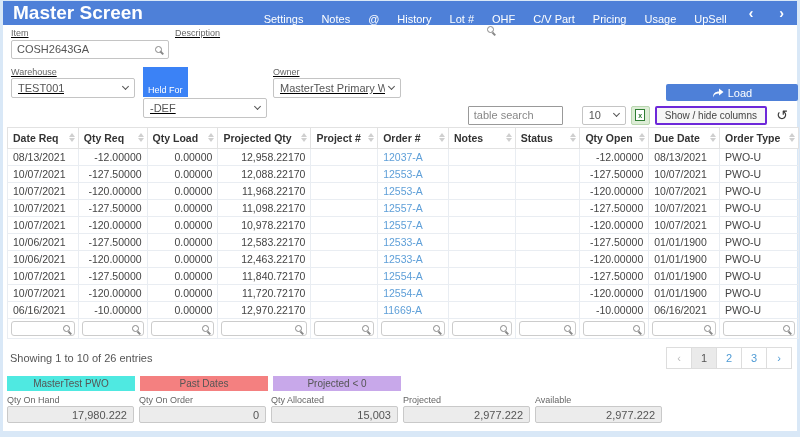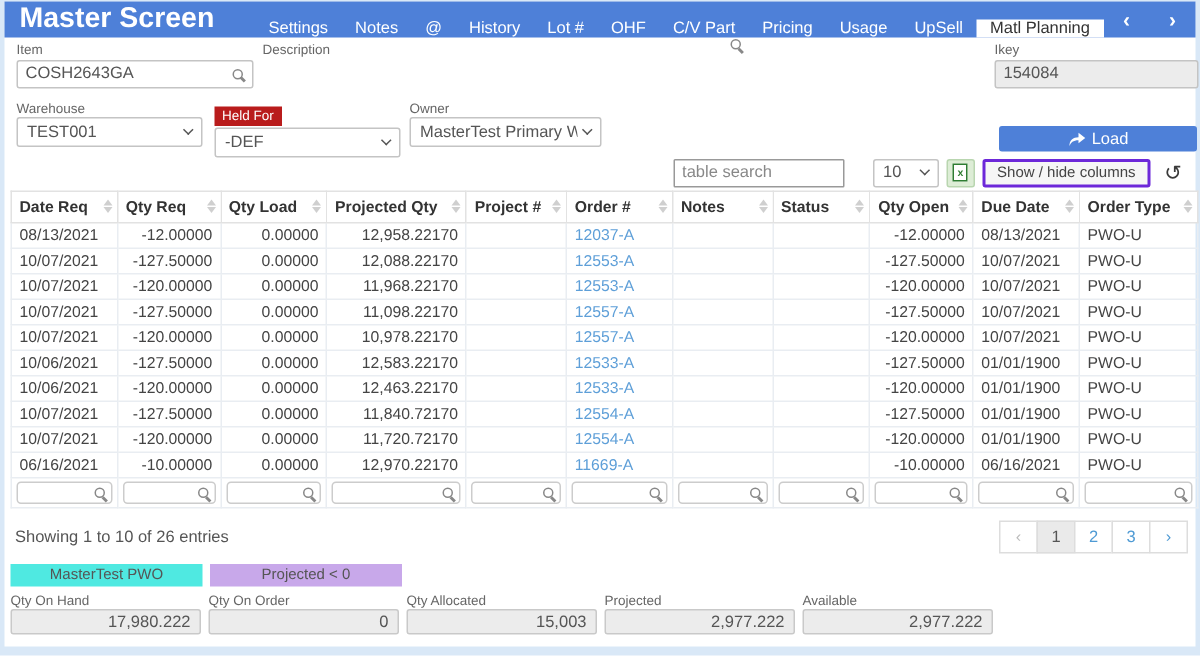--- a/index.html
+++ b/index.html
@@ -15,55 +15,55 @@
   .nav { height: 24px; background: #4e80d8; display: flex; align-items: stretch; color: #fff; }
   .nav-title { font-size: 19px; font-weight: bold; padding: 0 10px; display: flex; align-items: center; }
   .nav-items { margin-left: auto; display: flex; align-items: flex-end; }
   .nav-item { font-size: 11px; padding: 0 9px; display: flex; align-items: center; cursor: pointer; white-space: nowrap; }
   .nav-item.active { background: #fff; color: #333; }
   .nav-arrow { font-size: 14px; font-weight: bold; padding: 0 13px; display: flex; align-items: center; cursor: pointer; }
 
   
   .form1 { position: relative; height: 38px; }
   .form2 { position: relative; height: 42px; }
-  .fg { position: absolute; }
+  .fg { position: absolute; text-decoration: underline; }
   .fg label, .flabel { font-size: 9px; color: #666; display: block; margin-bottom: 1px; }
   .tbox {
     height: 19px; border: 1px solid #c4c4c4; border-radius: 2px; font-size: 11px; color: #555;
     padding: 0 18px 0 5px; width: 100%; background: #fff; font-family: inherit;
   }
   .tbox.readonly { background: #ececec; padding-right: 5px; }
   .fg .mag { position: absolute; right: 7px; bottom: 6px; }
   .mag { width: 7px; height: 7px; border: 1px solid #888; border-radius: 50%; display: inline-block; position: relative; }
   .mag::after { content: ""; position: absolute; width: 4px; height: 1.5px; background: #888; right: -3px; bottom: -2px; transform: rotate(45deg); }
 
   #fg-item { left: 8px; top: 3px; width: 158px; }
   #fg-desc { left: 172px; top: 3px; width: 326px; }
   #fg-ikey { left: 660px; top: 3px; width: 136px; }
   #fg-wh   { left: 8px;  top: 4px; width: 124px; }
   #fg-hf   { left: 140px;top: 4px; width: 124px; }
   #fg-ow   { left: 270px;top: 4px; width: 128px; }
 
-  .badge-hf { background: #b91c1c; color: #fff; font-size: 9px; padding: 1px 5px 2px; display: inline-block; margin-bottom: 1px; }
+  .badge-hf { background: #3b82f6; color: #fff; font-size: 9px; padding: 18px 5px 2px; display: inline-block; margin-bottom: 1px; }
   .sel {
     height: 20px; border: 1px solid #c4c4c4; border-radius: 2px; font-size: 11px; color: #555;
     display: flex; align-items: center; justify-content: space-between; padding: 0 6px; background: #fff; cursor: pointer;
   }
   .sel .txt { overflow: hidden; white-space: nowrap; }
   .chev { width: 5px; height: 5px; border-right: 1.5px solid #555; border-bottom: 1.5px solid #555; transform: rotate(45deg); margin-top: -3px; flex: none; margin-left: 4px; }
 
   .load-btn {
     position: absolute; left: 663px; top: 21px; width: 132px; height: 17px;
     background: #4e80d8; color: #fff; font-size: 11px; border: none; border-radius: 2px;
     display: flex; align-items: center; justify-content: center; gap: 4px; cursor: pointer;
   }
 
   
   .controls { display: flex; justify-content: flex-end; align-items: center; gap: 5px; padding: 1px 5px 3px 0; height: 22px; }
-  .search-box { width: 114px; height: 19px; border: 1px solid #999; border-radius: 1px; font-size: 11px; color: #555; padding: 0 5px; font-family: inherit; margin-left: 20px; }
+  .search-box { width: 95px; height: 19px; border: 1px solid #999; border-radius: 1px; font-size: 11px; color: #555; padding: 0 5px; font-family: inherit; margin-left: 20px; }
   .search-box::placeholder { color: #888; }
   .sel-small { width: 44px; height: 19px; margin-left: 14px; }
   .excel-btn { width: 19px; height: 19px; background: #ddedd6; border: 1px solid #b9d6b0; border-radius: 2px; display: flex; align-items: center; justify-content: center; cursor: pointer; }
   .excel-glyph { width: 10px; height: 12px; background: #fff; border: 1px solid #2e7d32; font-size: 7px; color: #2e7d32; text-align: center; line-height: 11px; font-weight: bold; }
   .showhide-btn { height: 19px; font-size: 10px; padding: 0 8px; border: 2px solid #6d28d9; background: #f6f6f6; border-radius: 2px; color: #444; cursor: pointer; font-family: inherit; }
   .refresh-btn { width: 20px; height: 19px; background: none; border: none; font-size: 14px; color: #3a3a3a; cursor: pointer; line-height: 17px; padding: 0; }
 
   
   table { width: 792px; margin: 0 4px; border-collapse: collapse; table-layout: fixed; font-size: 10.5px; color: #444; }
   col.c0{width:70px} col.c1{width:68px} col.c2{width:70px} col.c3{width:92px} col.c4{width:66px}
@@ -108,39 +108,34 @@
         <div class="nav-item">Settings</div>
         <div class="nav-item">Notes</div>
         <div class="nav-item">@</div>
         <div class="nav-item">History</div>
         <div class="nav-item">Lot #</div>
         <div class="nav-item">OHF</div>
         <div class="nav-item">C/V Part</div>
         <div class="nav-item">Pricing</div>
         <div class="nav-item">Usage</div>
         <div class="nav-item">UpSell</div>
-        <div class="nav-item active">Matl Planning</div>
       </div>
     <div class="nav-arrow">‹</div>
     <div class="nav-arrow">›</div>
   </div>
 
   <div class="form1">
     <div class="fg" id="fg-item">
       <label>Item</label>
       <input class="tbox" value="COSH2643GA" style="">
       <span class="mag"></span>
     </div>
     <div class="fg" id="fg-desc">
       <label>Description</label>
       <span class="mag"></span>
-    </div>
-    <div class="fg" id="fg-ikey">
-      <label>Ikey</label>
-      <input class="tbox readonly" readonly="" value="154084" style="">
     </div>
   </div>
 
   <div class="form2">
     <div class="fg" id="fg-wh">
       <label>Warehouse</label>
       <div class="sel">
         <span class="txt">TEST001</span>
         <span class="chev"></span>
       </div>
@@ -408,20 +403,21 @@
         <div class="page-btn disabled">‹</div>
         <div class="page-btn current">1</div>
         <div class="page-btn">2</div>
         <div class="page-btn">3</div>
         <div class="page-btn">›</div>
       </div>
   </div>
 
   <div class="legend">
       <div class="legend-badge" style="background: rgb(79, 233, 225);">MasterTest PWO</div>
+      <div class="legend-badge" style="background: rgb(244, 128, 128);">Past Dates</div>
       <div class="legend-badge" style="background: rgb(200, 168, 234);">Projected &lt; 0</div>
     </div>
 
   <div class="summary">
       <div class="sumf">
         <label class="flabel">Qty On Hand</label>
         <div class="val">17,980.222</div>
       </div>
       <div class="sumf">
         <label class="flabel">Qty On Order</label>

